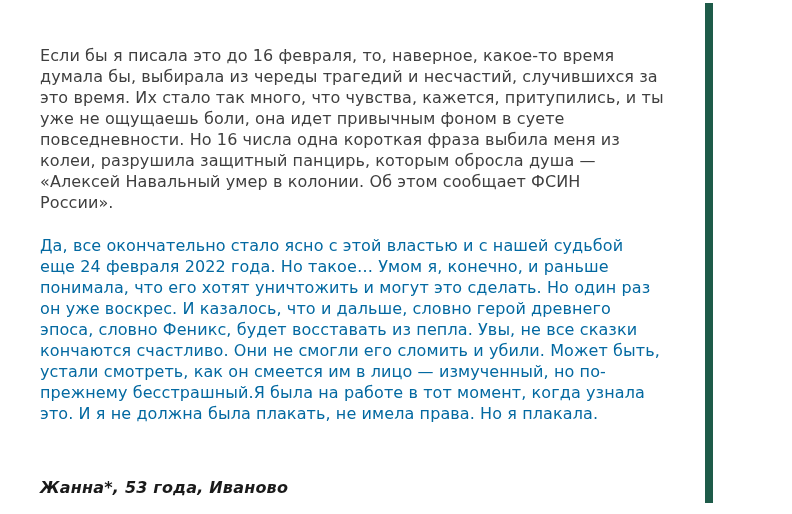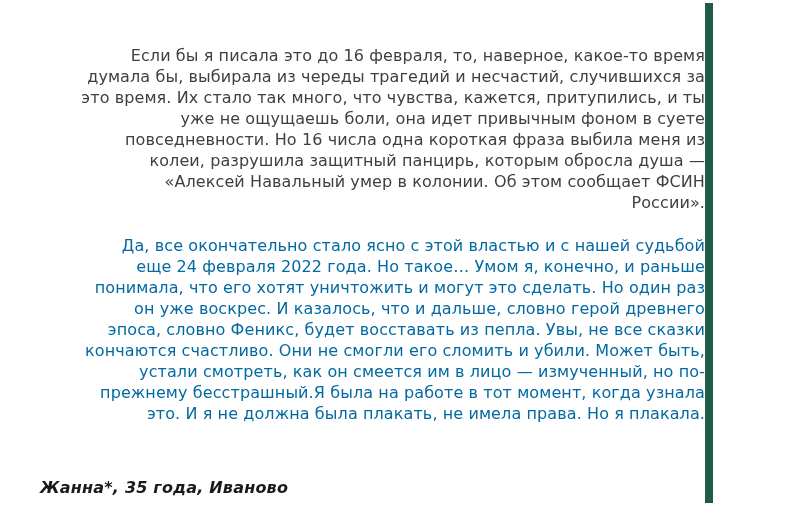--- a/index.html
+++ b/index.html
@@ -9,21 +9,20 @@
   body {
     width: 792px;
     height: 514px;
     position: relative;
     overflow: hidden;
     font-family: "DejaVu Sans", "Liberation Sans", sans-serif;
   }
   .page {
     position: absolute;
     inset: 0;
-    text-align: right;
   }
   .quote-block {
     position: absolute;
     left: 40px;
     top: 45px;
     width: 665px;
   }
   .para {
     margin: 0 0 22px 0;
     font-size: 16px;
@@ -69,17 +68,17 @@
 еще 24 февраля 2022 года. Но такое… Умом я, конечно, и раньше
 понимала, что его хотят уничтожить и могут это сделать. Но один раз
 он уже воскрес. И казалось, что и дальше, словно герой древнего
 эпоса, словно Феникс, будет восставать из пепла. Увы, не все сказки
 кончаются счастливо. Они не смогли его сломить и убили. Может быть,
 устали смотреть, как он смеется им в лицо — измученный, но по-
 прежнему бесстрашный.Я была на работе в тот момент, когда узнала
 это. И я не должна была плакать, не имела права. Но я плакала.</p>
   </div>
 
-  <div class="signature" style="color: rgb(26, 26, 26);">Жанна*, 35 года, Иваново</div>
+  <div class="signature" style="color: rgb(26, 26, 26);">Жанна*, 53 года, Иваново</div>
 
   <div class="accent-bar" style="background: rgb(30, 91, 73);"></div>
 
 </div>
 
 </body></html>

